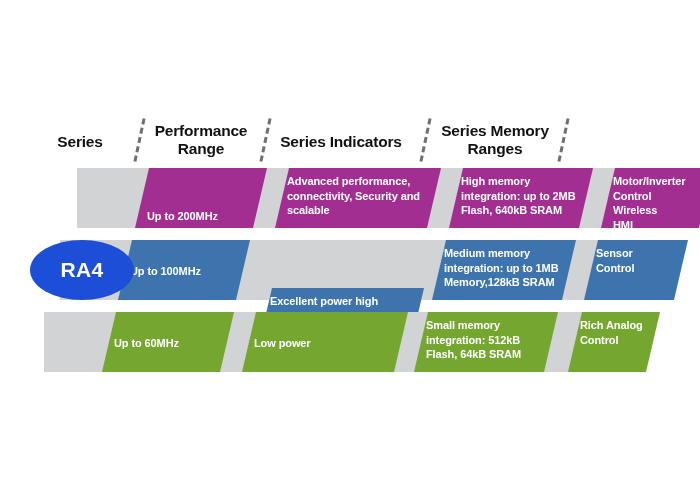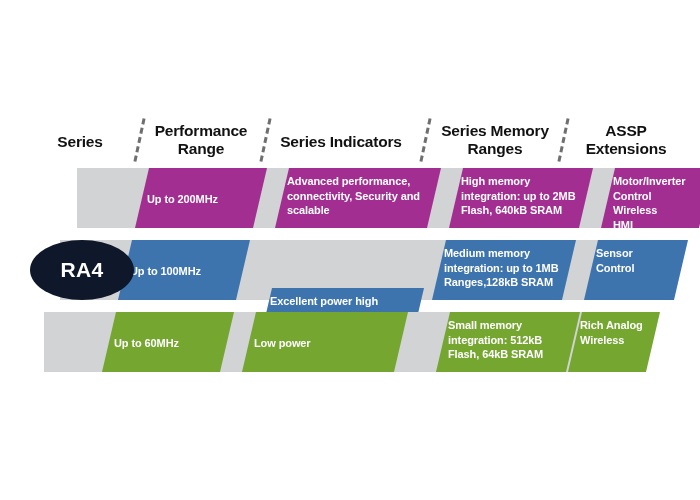--- a/index.html
+++ b/index.html
@@ -120,49 +120,47 @@
     letter-spacing: 0.3px;
     z-index: 3;
   }
 
   
   .c-purple { background: #a32e91; }
   .c-blue   { background: #3d74ae; }
   .c-green  { background: #74a630; }
 
   .b-purple { background: #ab2e95; }
-  .b-blue   { background: #0f172a; }
+  .b-blue   { background: #1d4ed8; }
   .b-green  { background: #76ad33; }
 </style>
 </head>
 <body>
 
 <div id="stage">
 
   <div class="header-band">
 
     <div class="dash-sep dash-1"></div>
     <div class="dash-sep dash-2"></div>
     <div class="dash-sep dash-3"></div>
     <div class="dash-sep dash-4"></div>
 
     <div class="col-head head-series">Series</div>
     <div class="col-head head-ind">Series Indicators</div>
     <div class="col-head head-perf two-line">Performance
 Range</div>
     <div class="col-head head-mem two-line">Series Memory
 Ranges</div>
-    <div class="col-head head-assp two-line">ASSP
-Extensions</div>
   </div>
 
   <div class="row row-ra6">
     <div class="grey-bar"></div>
 
-    <div class="seg c-purple vcenter" style="left:88px;  width:132px;">
+    <div class="seg c-purple vcenter" style="left:88px;  width:132px;align-items:flex-end;">
       <span class="seg-text">Up to 200MHz</span>
     </div>
 
     <div class="seg c-purple" style="left:228px; width:166px;">
       <span class="seg-text">Advanced performance, connectivity, Security and scalable</span>
     </div>
 
     <div class="seg c-purple" style="left:402px; width:144px;">
       <span class="seg-text">High memory integration: up to 2MB Flash, 640kB SRAM</span>
     </div>
@@ -180,21 +178,21 @@
 
     <div class="seg c-blue vcenter" style="left:88px;  width:132px;text-align:center;">
       <span class="seg-text">Up to 100MHz</span>
     </div>
 
     <div class="seg c-blue" style="left:228px; width:166px;margin-top:48px;">
       <span class="seg-text">Excellent power high performance mix paired with Security</span>
     </div>
 
     <div class="seg c-blue" style="left:402px; width:144px;">
-      <span class="seg-text">Medium memory integration: up to 1MB Ranges,128kB SRAM</span>
+      <span class="seg-text">Medium memory integration: up to 1MB Memory,128kB SRAM</span>
     </div>
 
     <div class="seg c-blue" style="left:554px; width:104px;">
       <span class="seg-text">Sensor
 Control</span>
     </div>
 
     <div class="badge b-blue">
       <span>RA4</span>
     </div>
@@ -204,24 +202,24 @@
     <div class="grey-bar"></div>
 
     <div class="seg c-green vcenter" style="left:88px;  width:132px;">
       <span class="seg-text">Up to 60MHz</span>
     </div>
 
     <div class="seg c-green vcenter" style="left:228px; width:166px;">
       <span class="seg-text">Low power</span>
     </div>
 
-    <div class="seg c-green" style="left:422px; width:144px; ">
+    <div class="seg c-green" style="left:400px; width:144px; ">
       <span class="seg-text">Small memory integration: 512kB Flash, 64kB SRAM</span>
     </div>
 
     <div class="seg c-green" style="left:554px; width:92px;">
       <span class="seg-text">Rich Analog
-Wireless</span>
+Control</span>
     </div>
 
   </div>
 
 </div>
 
 </body></html>

